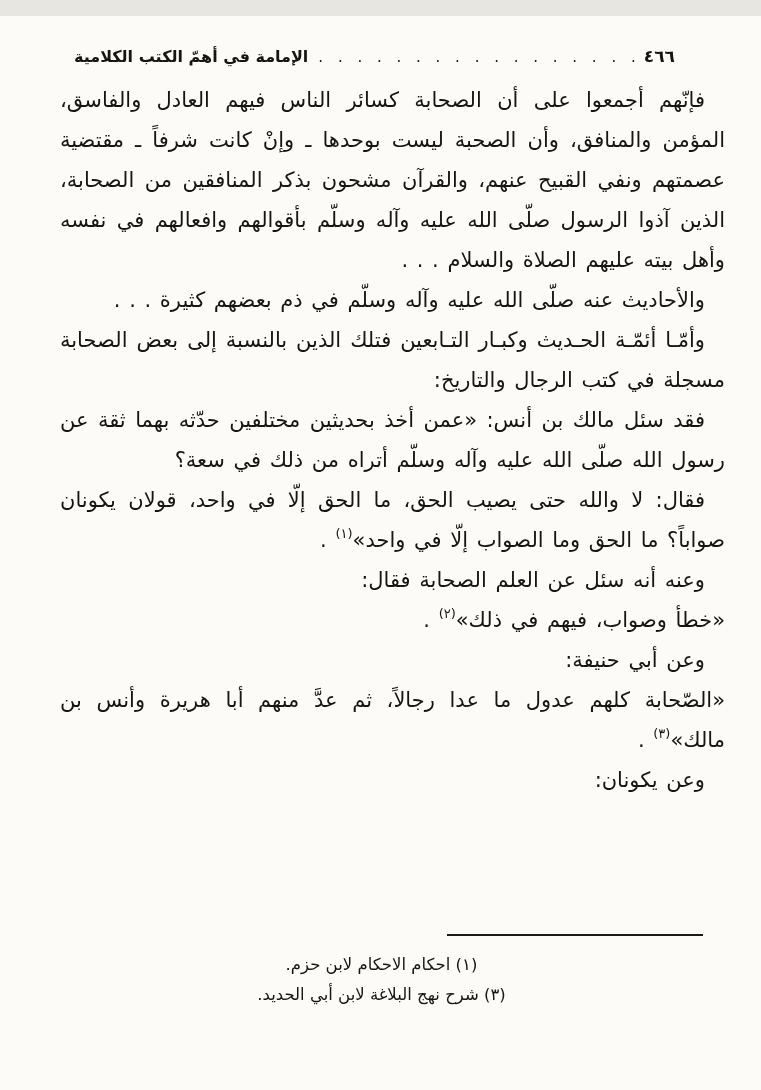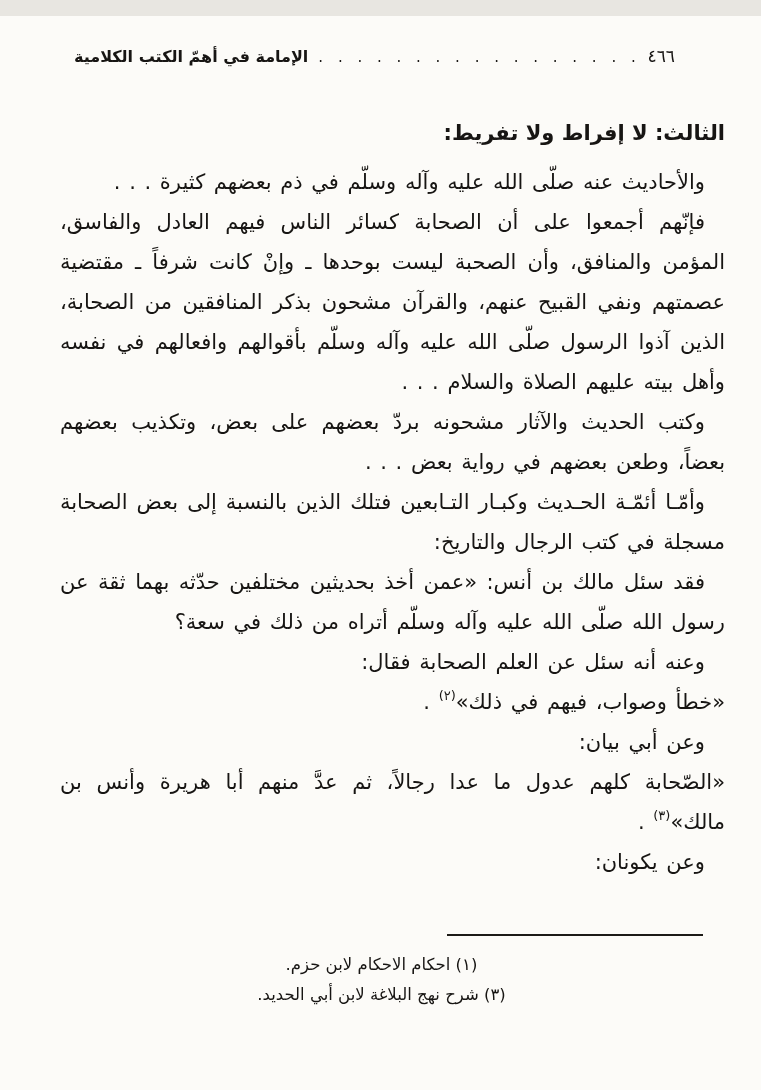--- a/index.html
+++ b/index.html
@@ -39,21 +39,21 @@
     font-size: 15px;
     letter-spacing: 5px;
     padding: 0 10px;
     color: #1b1916;
     font-weight: normal;
   }
   .rh-num {
     direction: rtl;
     font-size: 17px;
     flex: 0 0 auto;
-    font-weight: normal;
+    font-weight: bold;
   }
   
   .section-heading {
     direction: rtl;
     text-align: right;
     margin: 52px 36px 0 60px;
     font-size: 21px;
     font-weight: bold;
     line-height: 30px;
   }
@@ -111,31 +111,30 @@
 <body>
 
 <div class="page">
 
   <div class="running-header">
     <span class="rh-title">الإمامة في أهمّ الكتب الكلامية</span>
     <span class="rh-dots">. . . . . . . . . . . . . . . . . . . . . . . . . . .</span>
     <span class="rh-num">٤٦٦</span>
   </div>
 
-  <h2 class="section-heading">الثالث: لا إفراط ولا تفريط:</h2>
 
   <div class="body-text" id="body-text">
+      <p class="para indent"><span>فإنّهم أجمعوا على أن الصحابة كسائر الناس فيهم العادل والفاسق، المؤمن والمنافق، وأن الصحبة ليست بوحدها ـ وإنْ كانت شرفاً ـ مقتضية عصمتهم ونفي القبيح عنهم، والقرآن مشحون بذكر المنافقين من الصحابة، الذين آذوا الرسول صلّى الله عليه وآله وسلّم بأقوالهم وافعالهم في نفسه وأهل بيته عليهم الصلاة والسلام . . .</span></p>
       <p class="para indent"><span>والأحاديث عنه صلّى الله عليه وآله وسلّم في ذم بعضهم كثيرة . . .</span></p>
-      <p class="para indent"><span>فإنّهم أجمعوا على أن الصحابة كسائر الناس فيهم العادل والفاسق، المؤمن والمنافق، وأن الصحبة ليست بوحدها ـ وإنْ كانت شرفاً ـ مقتضية عصمتهم ونفي القبيح عنهم، والقرآن مشحون بذكر المنافقين من الصحابة، الذين آذوا الرسول صلّى الله عليه وآله وسلّم بأقوالهم وافعالهم في نفسه وأهل بيته عليهم الصلاة والسلام . . .</span></p>
-      <p class="para indent"><span>وكتب الحديث والآثار مشحونه بردّ بعضهم على بعض، وتكذيب بعضهم بعضاً، وطعن بعضهم في رواية بعض . . .</span></p>
       <p class="para indent"><span>وأمّـا أئمّـة الحـديث وكبـار التـابعين فتلك الذين بالنسبة إلى بعض الصحابة مسجلة في كتب الرجال والتاريخ:</span></p>
       <p class="para indent"><span>فقد سئل مالك بن أنس: «عمن أخذ بحديثين مختلفين حدّثه بهما ثقة عن رسول الله صلّى الله عليه وآله وسلّم أتراه من ذلك في سعة؟</span></p>
+      <p class="para indent"><span>فقال: لا والله حتى يصيب الحق، ما الحق إلّا في واحد، قولان يكونان صواباً؟ ما الحق وما الصواب إلّا في واحد»</span><sup class="fn-ref">(١)</sup><span> .</span></p>
       <p class="para indent"><span>وعنه أنه سئل عن العلم الصحابة فقال:</span></p>
       <p class="para"><span>«خطأ وصواب، فيهم في ذلك»</span><sup class="fn-ref">(٢)</sup><span> .</span></p>
-      <p class="para indent"><span>وعن أبي بيان:</span></p>
+      <p class="para indent"><span>وعن أبي حنيفة:</span></p>
       <p class="para"><span>«الصّحابة كلهم عدول ما عدا رجالاً، ثم عدَّ منهم أبا هريرة وأنس بن مالك»</span><sup class="fn-ref">(٣)</sup><span> .</span></p>
       <p class="para indent"><span>وعن يكونان:</span></p>
     </div>
 
   <div class="footer">
     <div class="fn-rule"></div>
     <div class="footnote-list" id="footnote-list">
         <p class="fn"><span class="fn-marker">(١) </span><span>احكام الاحكام لابن حزم.</span></p>
         <p class="fn"><span class="fn-marker">(٣) </span><span>شرح نهج البلاغة لابن أبي الحديد.</span></p>
       </div>

